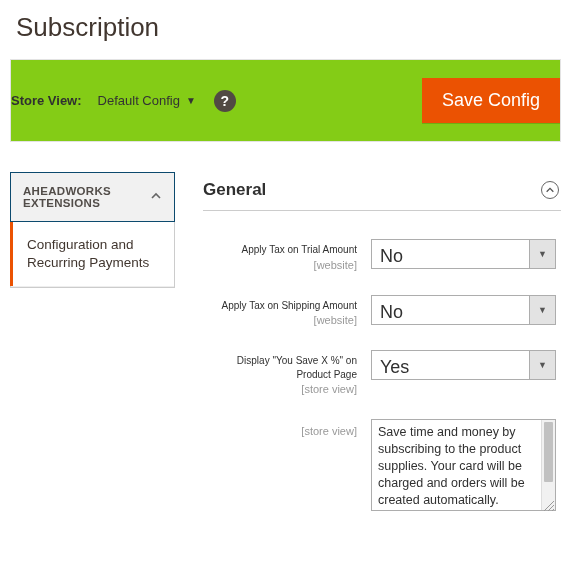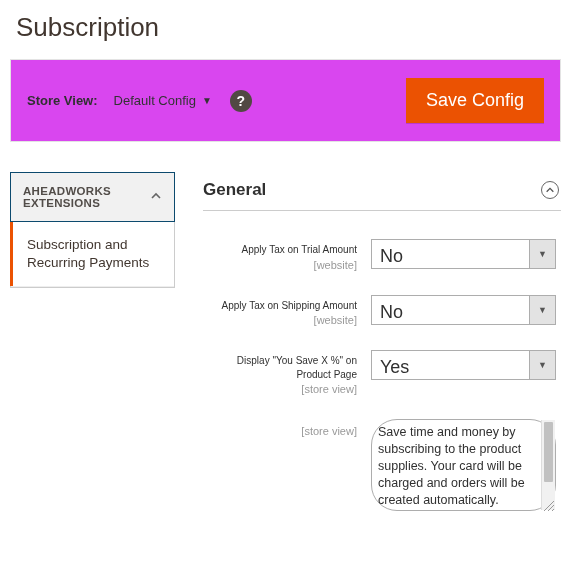--- a/index.html
+++ b/index.html
@@ -10,23 +10,23 @@
     background: #fff;
     width: 571px;
   }
   .page-title {
     font-size: 26px;
     font-weight: 300;
     color: #41362f;
     padding: 12px 16px 16px 16px;
   }
   .toolbar {
-    background: #d946ef;
+    background: #84cc16;
     border: 1px solid #e3e3e3;
-    padding: 18px 16px;
+    padding: 18px 0;
     display: flex;
     align-items: center;
     margin: 0 10px 30px 10px;
   }
   .sv-label {
     font-weight: 700;
     color: #303030;
     font-size: 13px;
     margin-right: 16px;
   }
@@ -236,21 +236,21 @@
     <div class="sb-group-header">
       <span class="lbl">AHEADWORKS EXTENSIONS</span>
       <span class="chev">
         <svg viewBox="0 0 12 12" width="12" height="12">
             <path d="M2 8 L6 4 L10 8" fill="none" stroke="#666" stroke-width="1.6"></path>
           </svg>
       </span>
     </div>
     <div class="sb-items">
       <div class="sb-item active">
-        <span>Subscription and Recurring Payments</span>
+        <span>Configuration and Recurring Payments</span>
       </div>
     </div>
   </div>
 
   <div class="main">
     <div class="section-header">
       <h2>General</h2>
       <span class="collapse-icon">
         <svg viewBox="0 0 12 12">
             <path d="M2 8 L6 4 L10 8" fill="none" stroke="#555" stroke-width="1.6"></path>
@@ -295,21 +295,21 @@
           <div class="arrow">▼</div>
         </div>
       </div>
     </div>
 
     <div class="field-row" style="margin-bottom:0;">
       <div class="field-label">
         <span class="scope">[store view]</span>
       </div>
       <div class="field-control">
-        <div class="textarea-wrap" style="position:relative;border-radius:26px;">
+        <div class="textarea-wrap" style="position:relative;">
           <div class="ta-content">Save time and money by subscribing to the product supplies.
 Your card will be charged and orders will be created automatically.</div>
           <div class="scrollbar">
             <div class="thumb"></div>
           </div>
           <div class="resize-grip">
             <svg viewBox="0 0 10 10">
                 <path d="M0 10 L10 0 M4 10 L10 4 M8 10 L10 8" stroke="#999" stroke-width="1"></path>
               </svg>
           </div>

